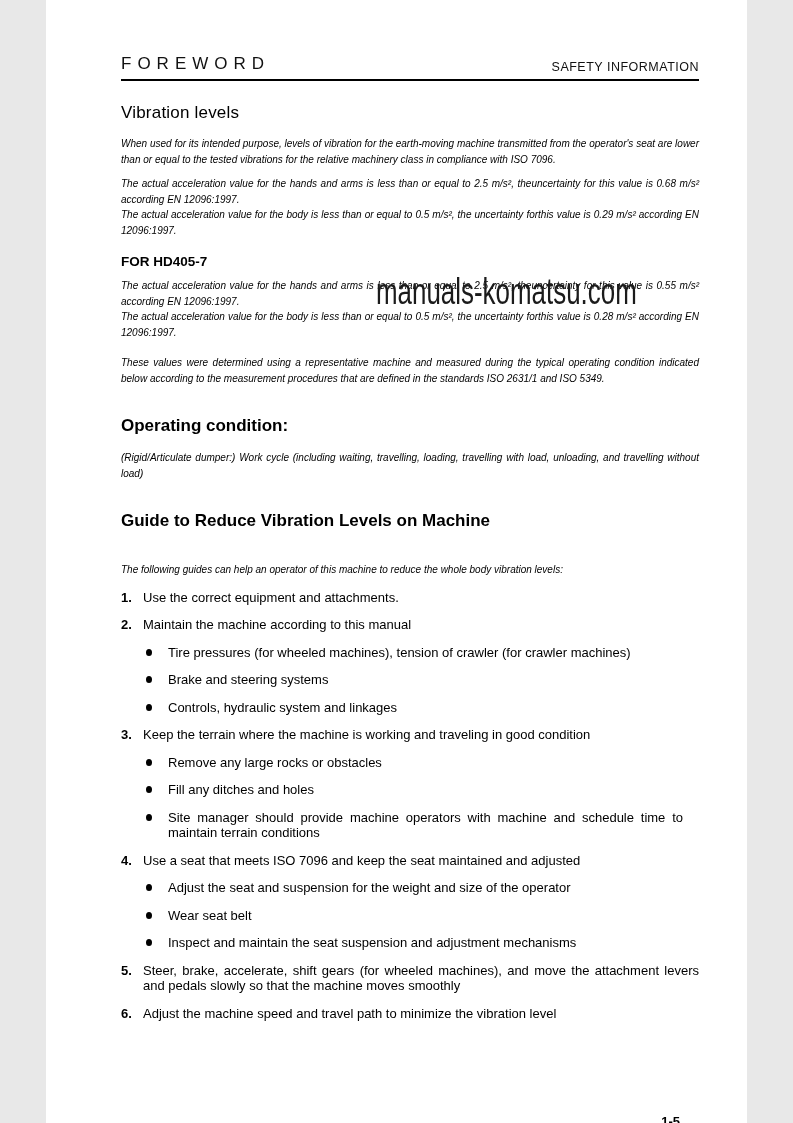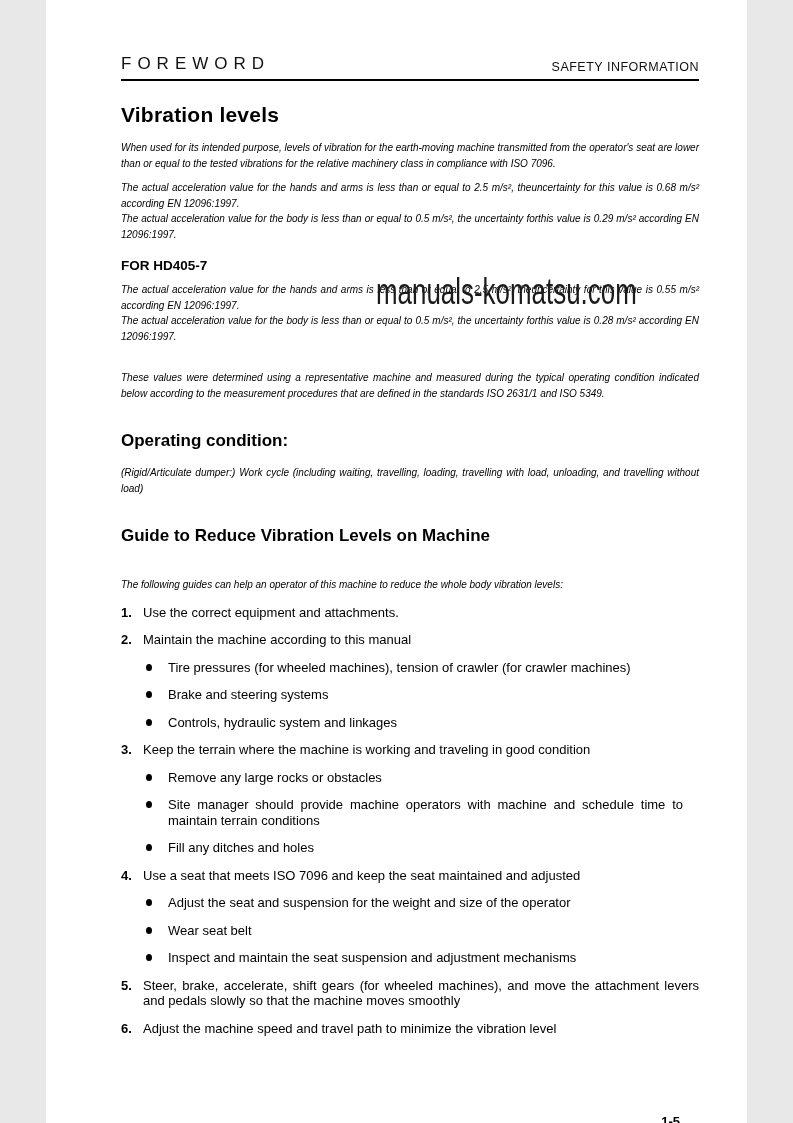--- a/index.html
+++ b/index.html
@@ -11,21 +11,21 @@
     font-family:"Liberation Sans","DejaVu Sans",sans-serif;
     color:#000;
     box-sizing:border-box;
     padding:54px 48px 0 75px;
     overflow:hidden;
   }
   .hdr-row{display:flex;justify-content:space-between;align-items:flex-end;}
   .hdr-left{font-size:17px;letter-spacing:6px;color:#111;}
   .hdr-right{font-size:12.5px;letter-spacing:.5px;color:#111;}
   .hdr-rule{height:2px;background:#000;margin-top:5px;}
-  h1.title{font-size:21px;font-weight:bold;margin:22px 0 0 0;letter-spacing:.2px;}
+  h1.title{font-size:17px;font-weight:normal;margin:22px 0 0 0;letter-spacing:.2px;}
   p.body{font-size:10px;line-height:15.5px;text-align:justify;margin:13px 0 0 0;font-style:italic;}
   p.body.tight{margin:0;}
   p.body.first{margin-top:9px;}
   h2.sec{font-size:17px;font-weight:bold;margin:30px 0 0 0;}
   h3.sub{font-size:13.5px;font-weight:bold;margin:16px 0 0 0;}
   .num-item{display:flex;margin:12px 0 0 0;font-size:13px;line-height:15.5px;}
   .num-item .num{width:22px;flex:0 0 22px;font-weight:bold;}
   .num-item .txt{flex:1;text-align:justify;}
   .bullet-item{display:flex;margin:12px 16px 0 0;padding-left:25px;font-size:13px;line-height:15.5px;}
   .bullet-item .dot{flex:0 0 6px;width:6px;height:7px;background:#000;border-radius:50%;margin:4px 16px 0 0;}
@@ -53,21 +53,21 @@
 
   <p class="body">When used for its intended purpose, levels of vibration for the earth-moving machine transmitted from the operator's seat are lower than or equal to the tested vibrations for the relative machinery class in compliance with ISO 7096.</p>
 
   <p class="body tight first">The actual acceleration value for the hands and arms is less than or equal to 2.5 m/s², theuncertainty for this value is 0.68 m/s² according EN 12096:1997.</p>
   <p class="body tight">The actual acceleration value for the body is less than or equal to 0.5 m/s², the uncertainty forthis value is 0.29 m/s² according EN 12096:1997.</p>
 
   <h3 class="sub">FOR HD405-7</h3>
   <p class="body tight first">The actual acceleration value for the hands and arms is less than or equal to 2.5 m/s², theuncertainty for this value is 0.55 m/s² according EN 12096:1997.</p>
   <p class="body tight">The actual acceleration value for the body is less than or equal to 0.5 m/s², the uncertainty forthis value is 0.28 m/s² according EN 12096:1997.</p>
 
-  <p class="body" style="margin-top:26px">These values were determined using a representative machine and measured during the typical operating condition indicated below according to the measurement procedures that are defined in the standards ISO 2631/1 and ISO 5349.</p>
+  <p class="body" style="margin-top:15px">These values were determined using a representative machine and measured during the typical operating condition indicated below according to the measurement procedures that are defined in the standards ISO 2631/1 and ISO 5349.</p>
 
   <h2 class="sec">Operating condition:</h2>
   <p class="body" style="margin-top:14px">(Rigid/Articulate dumper:) Work cycle (including waiting, travelling, loading, travelling with load, unloading, and travelling without load)</p>
 
   <h2 class="sec">Guide to Reduce Vibration Levels on Machine</h2>
   <p class="body" style="margin-top:31px">The following guides can help an operator of this machine to reduce the whole body vibration levels:</p>
 
   <div class="num-item">
     <span class="num">1.</span>
     <span class="txt">Use the correct equipment and attachments.</span>
@@ -93,25 +93,25 @@
   <div class="num-item">
     <span class="num">3.</span>
     <span class="txt">Keep the terrain where the machine is working and traveling in good condition</span>
   </div>
   <div class="bullet-item">
     <span class="dot"></span>
     <span class="txt">Remove any large rocks or obstacles</span>
   </div>
   <div class="bullet-item">
     <span class="dot"></span>
-    <span class="txt">Site manager should provide machine operators with machine and schedule time to maintain terrain conditions</span>
+    <span class="txt">Fill any ditches and holes</span>
   </div>
   <div class="bullet-item">
     <span class="dot"></span>
-    <span class="txt">Fill any ditches and holes</span>
+    <span class="txt">Site manager should provide machine operators with machine and schedule time to maintain terrain conditions</span>
   </div>
 
   <div class="num-item">
     <span class="num">4.</span>
     <span class="txt">Use a seat that meets ISO 7096 and keep the seat maintained and adjusted</span>
   </div>
   <div class="bullet-item">
     <span class="dot"></span>
     <span class="txt">Adjust the seat and suspension for the weight and size of the operator</span>
   </div>

